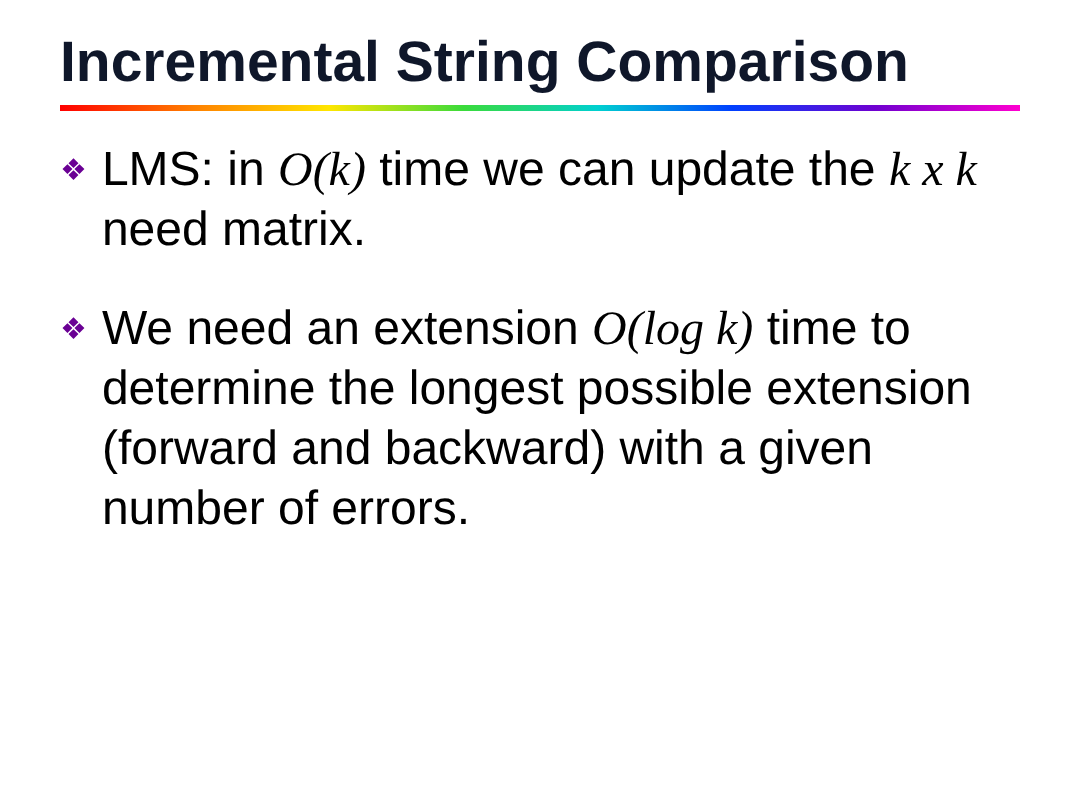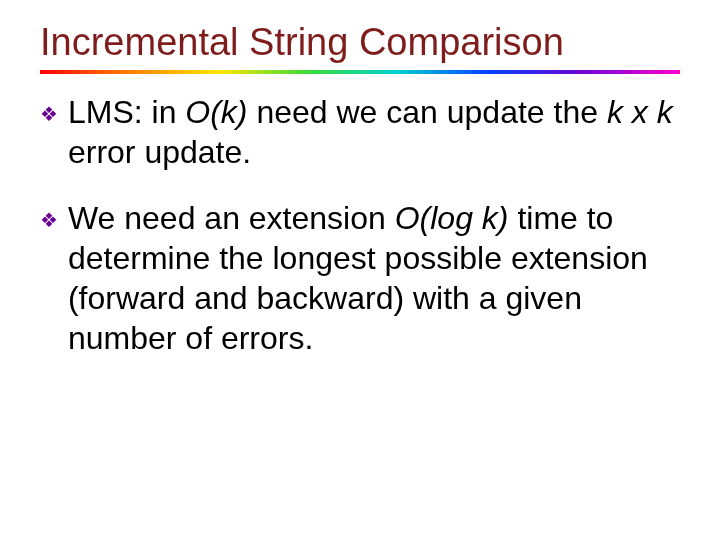--- a/index.html
+++ b/index.html
@@ -13,22 +13,22 @@
     overflow: hidden;
   }
   .slide {
     box-sizing: border-box;
     width: 720px;
     height: 540px;
     padding: 22px 40px 20px 40px;
   }
   .title {
     font-size: 38px;
-    font-weight: normal;
-    color: #7f1d1d;
+    font-weight: bold;
+    color: #0f172a;
     margin: 0 0 6px 0;
     line-height: 1.1;
   }
   .rule {
     height: 4px;
     width: 100%;
     background: linear-gradient(to right,
       #ff0000 0%, #ff8000 14%, #ffe600 28%, #3adb3a 42%,
       #00d0d0 56%, #0040ff 70%, #7000d0 85%, #ff00d0 100%);
     margin-bottom: 18px;
@@ -43,31 +43,31 @@
     margin-bottom: 26px;
   }
   .bullet {
     flex: 0 0 auto;
     color: #6a0094;
     font-size: 20px;
     margin-top: 10px;
     margin-right: 10px;
   }
   .text { flex: 1 1 auto; }
-  .i { font-style: italic; }
+  .i { font-style: italic; font-family: Liberation Serif, serif; }
 </style>
 </head>
 <body>
 
 <div class="slide">
   <h1 class="title">Incremental String Comparison</h1>
   <div class="rule"></div>
   <div class="body">
     <div class="item">
       <div class="bullet">❖</div>
-      <div class="text"><span>LMS:  in </span><span class="i">O(k)</span><span> need we can update the </span><span class="i">k x k</span><span> error update.</span></div>
+      <div class="text"><span>LMS:  in </span><span class="i">O(k)</span><span> time we can update the </span><span class="i">k x k</span><span> need matrix.</span></div>
     </div>
     <div class="item">
       <div class="bullet">❖</div>
       <div class="text"><span>We need an extension </span><span class="i">O(log k)</span><span> time to determine the longest possible extension (forward and backward) with a given number of errors.</span></div>
     </div>
   </div>
 </div>
 
 </body></html>

